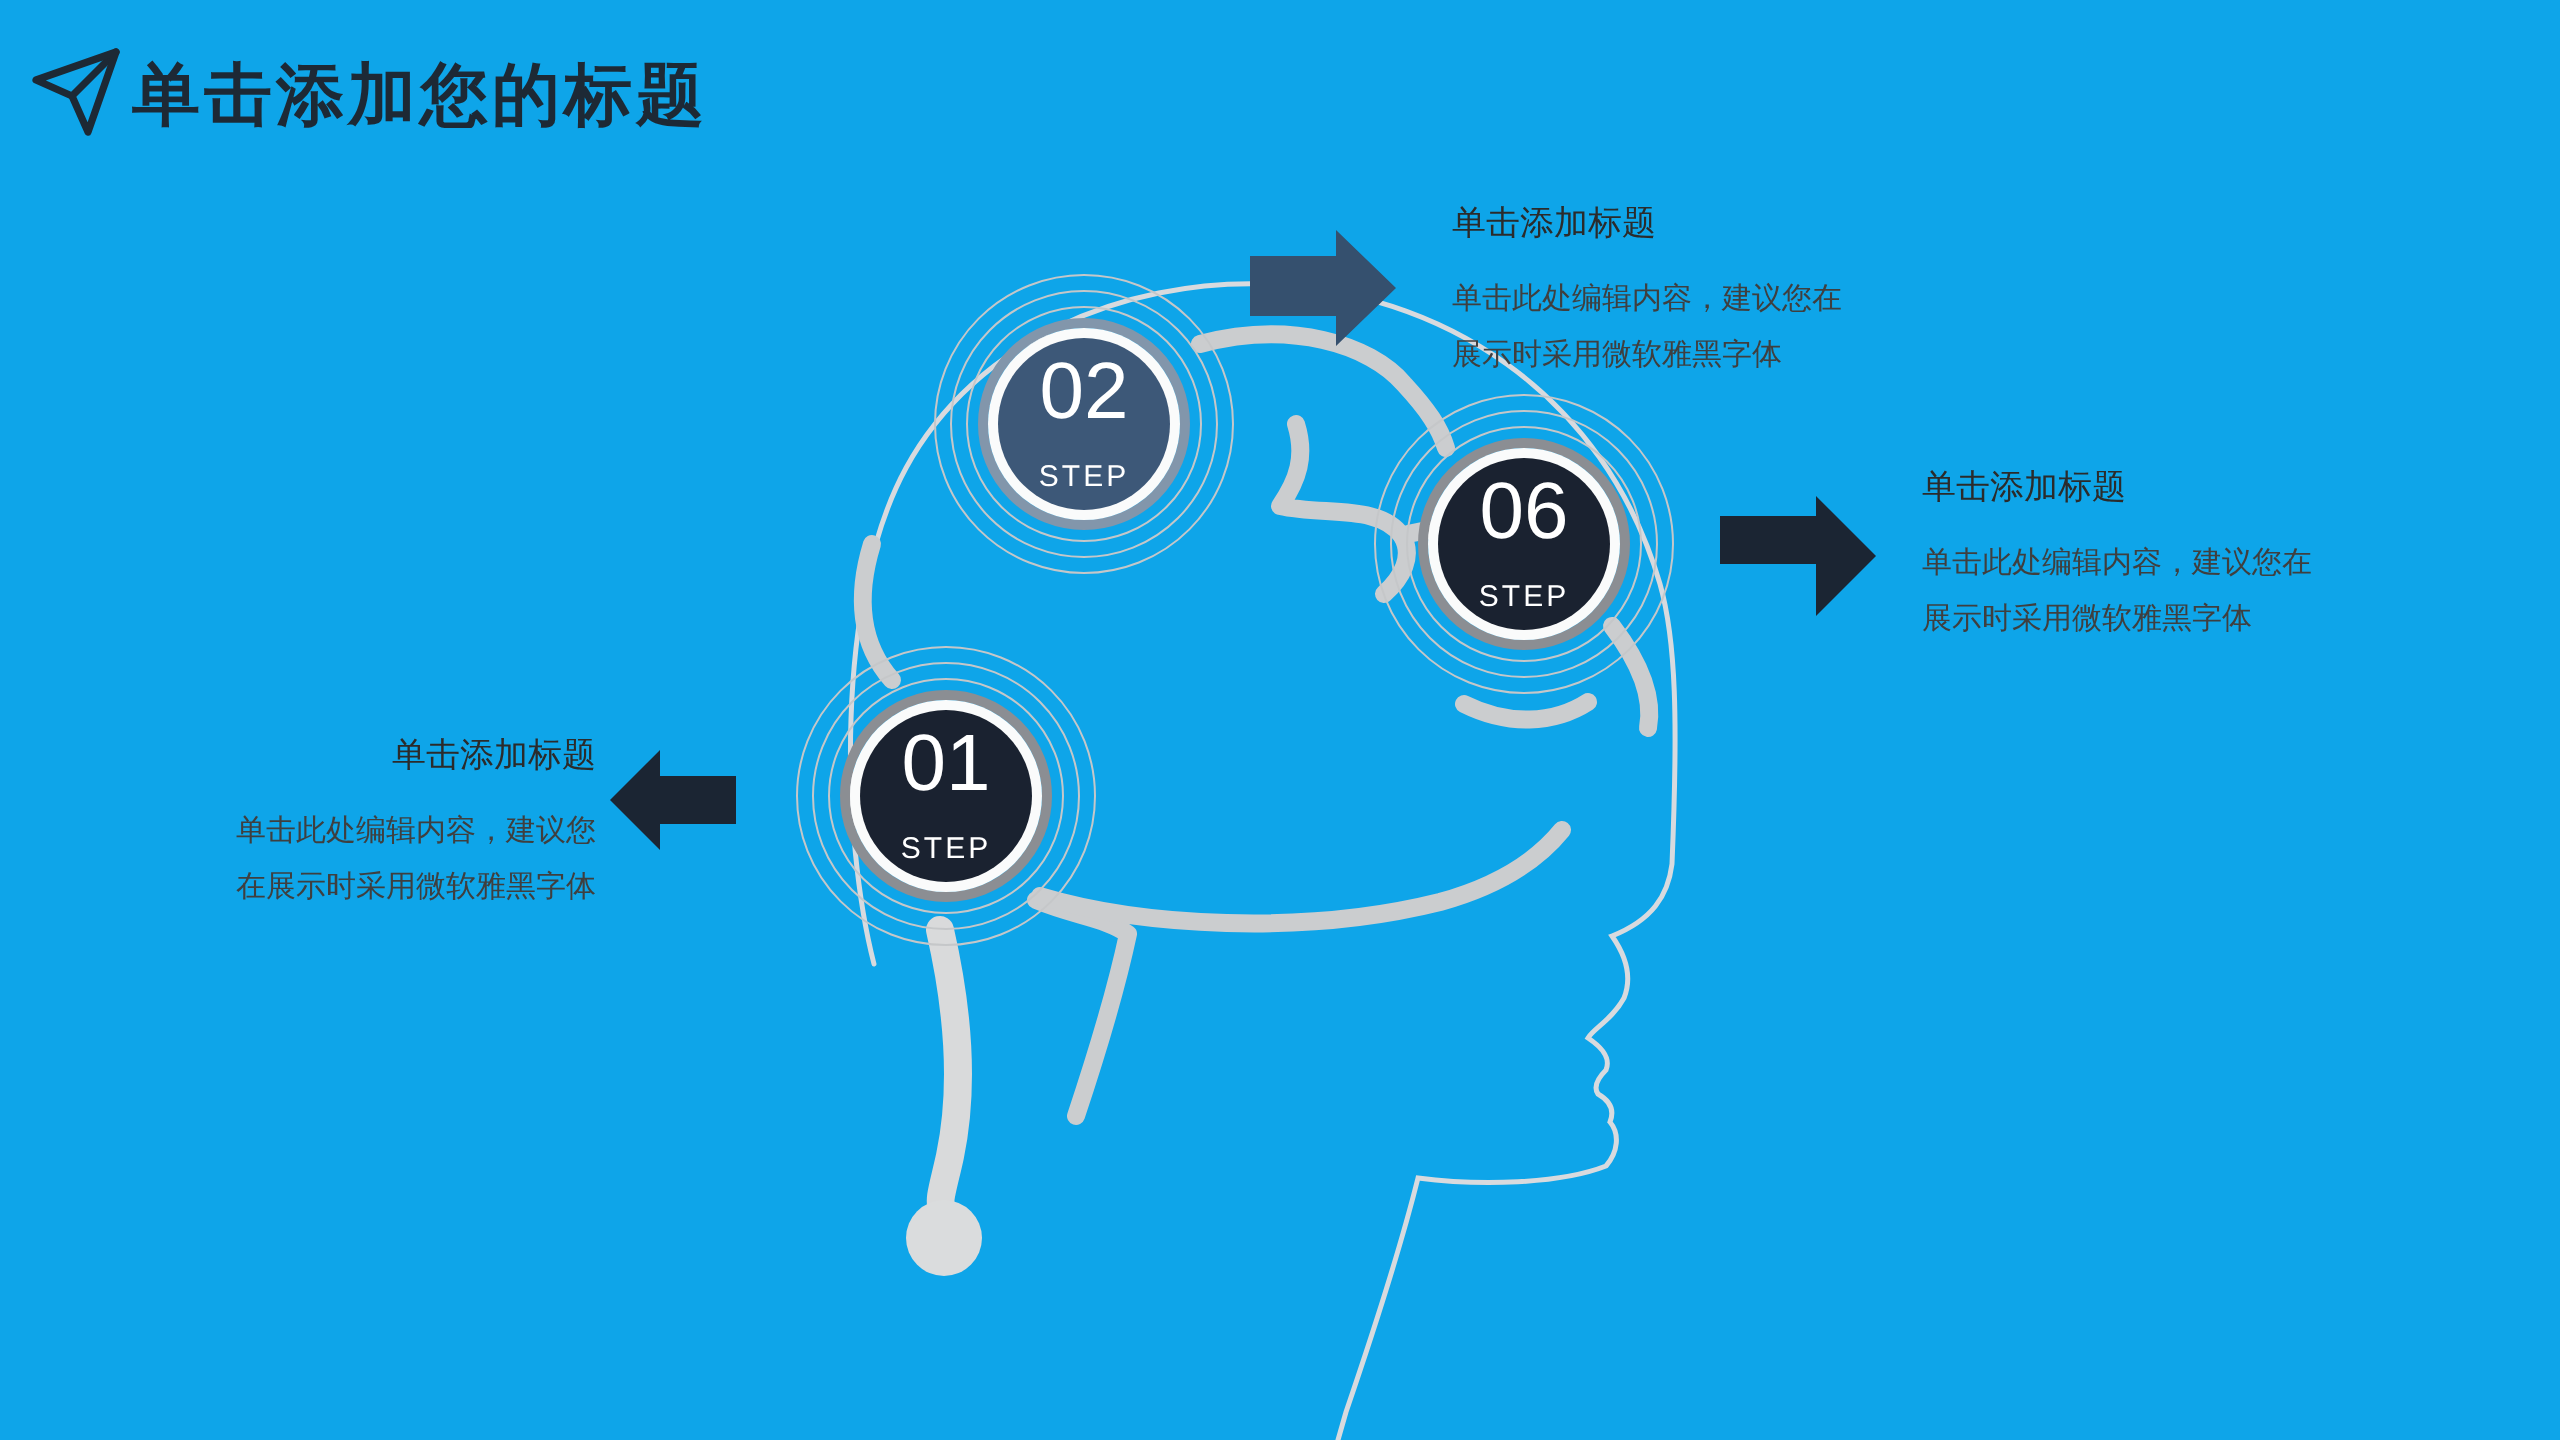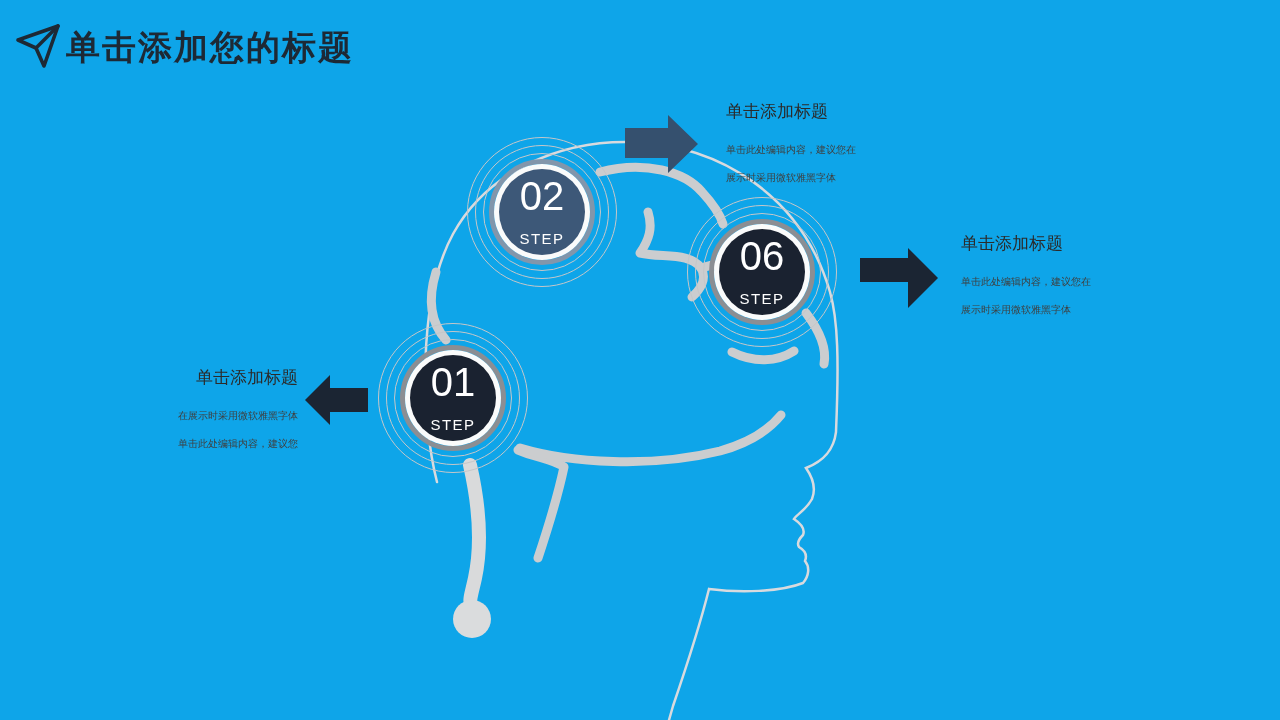--- a/index.html
+++ b/index.html
@@ -21,32 +21,32 @@
   .r3 { inset:5px;  border:1.5px solid; }
   .r2 { inset:13px; border:1.5px solid; }
   .r1 { inset:21px; border:1.5px solid; }
   .ring-main { inset:27px; border:5px solid; }
   .gap  { inset:32px; }
   .fill { inset:37px; display:flex; flex-direction:column; align-items:center; justify-content:center; }
   .step-num   { color:#fff; font-size:40px; font-weight:300; line-height:0.92; letter-spacing:0px; }
   .step-label { color:#fff; font-size:15px; letter-spacing:1.5px; line-height:1.05;text-align:right; }
   .step-02 { left:462px; top:132px; }
   .step-03 { left:682px; top:192px; }
-  .step-01 { left:373px; top:318px; }
+  .step-01 { left:393px; top:318px; }
 
   
   .arrow { position:absolute; z-index:2; }
   .arrow-02 { left:621px; top:112px; }
   .arrow-03 { left:856px; top:244px; }
   .arrow-01 { left:301px; top:368px; }
 
   
   .tblock { position:absolute; z-index:4; }
   .tblock .th { font-size:17px; font-weight:normal; color:#2b2b2b; margin-bottom:13px; white-space:nowrap; }
-  .tblock .tl { font-size:10px; color:#3f3f3f; line-height:28px; white-space:nowrap; }
+  .tblock .tl { font-size:15px; color:#3f3f3f; line-height:28px; white-space:nowrap; }
   .tb-02 { left:726px; top:100px; text-align:left; }
   .tb-03 { left:961px; top:232px; text-align:left; }
   .tb-01 { left:95px;  top:366px; width:203px; text-align:right; }
 </style>
 </head>
 <body>
 
 <div class="slide">
 
   <svg class="head-layer" viewBox="0 0 1280 720" fill="none">
@@ -129,17 +129,17 @@
     <div class="tl">单击此处编辑内容，建议您在</div>
     <div class="tl">展示时采用微软雅黑字体</div>
   </div>
   <div class="tblock tb-03">
     <div class="th">单击添加标题</div>
     <div class="tl">单击此处编辑内容，建议您在</div>
     <div class="tl">展示时采用微软雅黑字体</div>
   </div>
   <div class="tblock tb-01">
     <div class="th">单击添加标题</div>
+    <div class="tl">单击此处编辑内容，建议您</div>
     <div class="tl">在展示时采用微软雅黑字体</div>
-    <div class="tl">单击此处编辑内容，建议您</div>
   </div>
 
 </div>
 
 </body></html>

